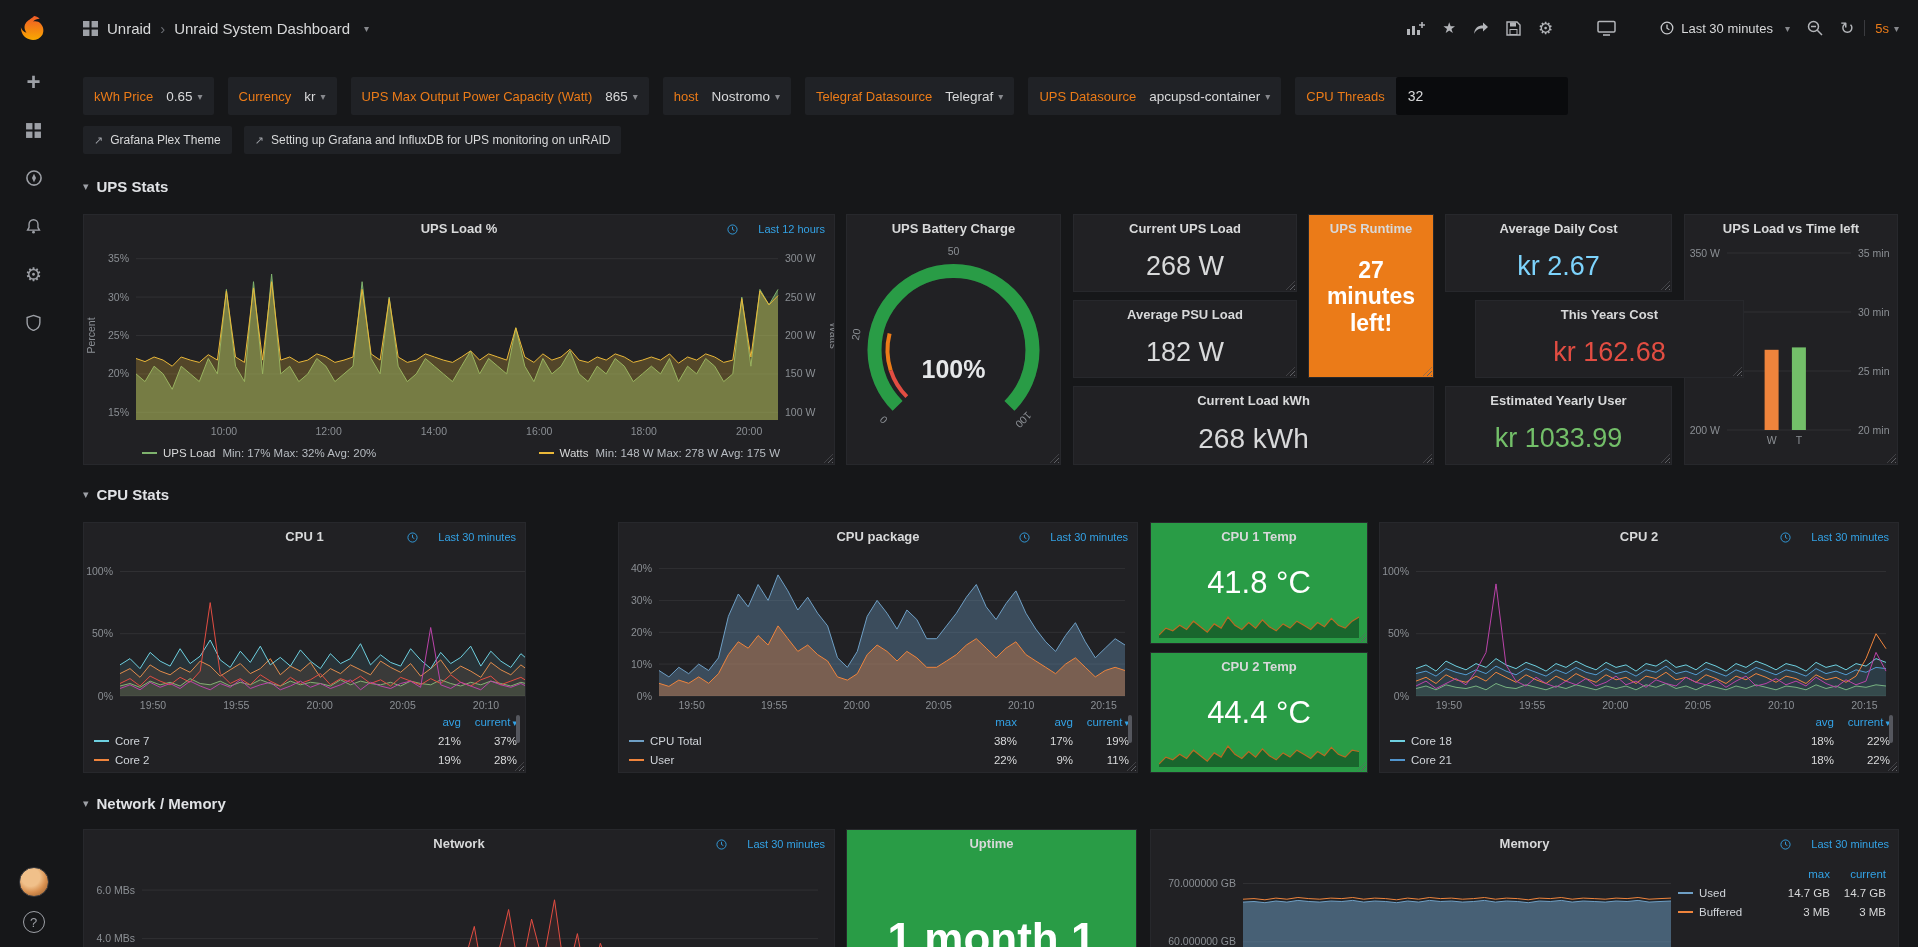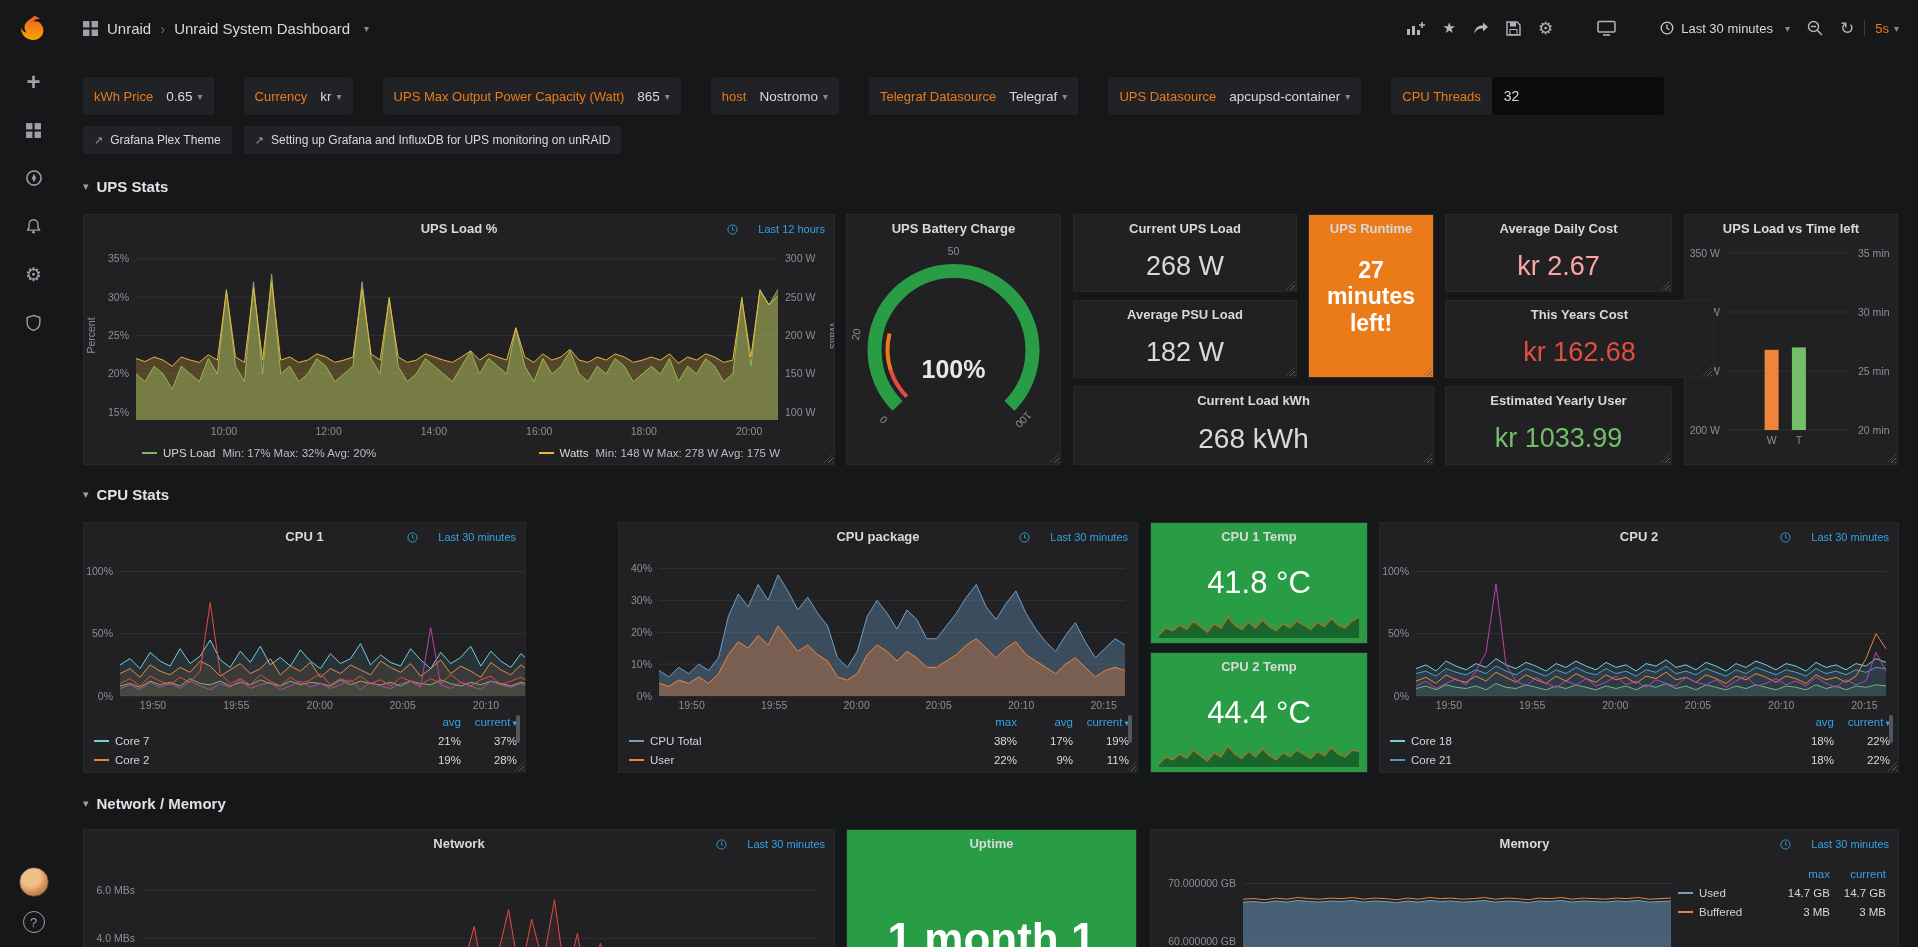--- a/index.html
+++ b/index.html
@@ -30,21 +30,21 @@
 .bc-app,.bc-title{color:#d8d9da;cursor:pointer}
 .bc-sep{color:#6c6f75}
 .caret{color:#87898d;font-size:10px;margin-left:5px}
 .nav-actions{display:flex;align-items:center;gap:17px;color:#b3b5b9}
 .nav-icon{display:flex;align-items:center;cursor:pointer;font-size:15px;color:#b3b5b9}
 .nav-gap{width:10px}
 .time-picker,.refresh-group{display:flex;align-items:center;gap:7px;font-size:13px;color:#d8d9da;cursor:pointer}
 .refresh-group .divider{width:1px;height:16px;background:#3a3b3f;margin:0 3px}
 
 
-.var-row{position:absolute;left:83px;top:77px;display:flex;gap:30px;z-index:10}
+.var-row{position:absolute;left:83px;top:77px;display:flex;gap:14px;z-index:10}
 .var-chip{display:flex;align-items:center;height:38px;background:#202226;border-radius:2px}
 .var-label{padding:0 11px;font-size:13px;color:#eb7b18;white-space:nowrap}
 .var-value{padding:0 11px 0 2px;font-size:13.5px;color:#d8d9da;display:flex;align-items:center;cursor:pointer;white-space:nowrap}
 .var-input{width:172px;height:38px;background:#0a0b0d;border:none;outline:none;color:#d8d9da;
   font-size:14px;padding:0 12px;font-family:"Liberation Sans",sans-serif;border-radius:2px}
 .links-row{position:absolute;left:83px;top:126px;display:flex;gap:12px;z-index:10}
 .dash-link{display:flex;align-items:center;gap:7px;height:28px;padding:0 11px;background:#202226;
   border-radius:2px;font-size:12px;color:#d8d9da;cursor:pointer}
 .ext-ico{color:#9da0a6;font-size:11px}
 
@@ -352,21 +352,21 @@
   </div>
 
 <div class="panel" style="left: 1308px; top: 214px; width: 126px; height: 164px; background: rgb(235, 123, 24);">
   <div class="panel-title">UPS Runtime</div>
   <div class="stat-wrap">27 minutes left!</div>
 <div class="rsz"></div>
   </div>
 
 <div class="panel" style="left:1445px;top:214px;width:227px;height:78px">
   <div class="panel-title">Average Daily Cost</div>
-  <div class="stat-value" style="color: #fca5a5;">kr  2.67</div>
+  <div class="stat-value" style="color: #7dd3fc;">kr  2.67</div>
 <div class="rsz"></div>
   </div>
 
 <div class="panel" style="left:1684px;top:214px;width:214px;height:251px">
   <div class="panel-title">UPS Load vs Time left</div>
   <svg width="212" height="205">
       <line x1="42" y1="187.0" x2="166" y2="187.0" stroke="rgba(255,255,255,0.07)"></line>
       <text x="35" y="190.5" text-anchor="end" class="tick">200 W</text>
       <line x1="42" y1="128.0" x2="166" y2="128.0" stroke="rgba(255,255,255,0.07)"></line>
       <text x="35" y="131.5" text-anchor="end" class="tick">250 W</text>
@@ -384,21 +384,21 @@
       <text x="113.9" y="201" text-anchor="middle" class="tick">T</text>
     </svg>
 <div class="rsz"></div></div>
 
 <div class="panel" style="left:1073px;top:300px;width:224px;height:78px">
   <div class="panel-title">Average PSU Load</div>
   <div class="stat-value">182 W</div>
 <div class="rsz"></div>
   </div>
 
-<div class="panel" style="left:1445px;top:300px;width:269px;height:78px">
+<div class="panel" style="left:1475px;top:300px;width:269px;height:78px">
   <div class="panel-title">This Years Cost</div>
   <div class="stat-value" style="color: rgb(226, 77, 66);">kr  162.68</div>
 <div class="rsz"></div>
   </div>
 
 <div class="panel" style="left:1073px;top:386px;width:361px;height:79px">
   <div class="panel-title">Current Load kWh</div>
   <div class="stat-value big">268 kWh</div>
 <div class="rsz"></div>
   </div>

